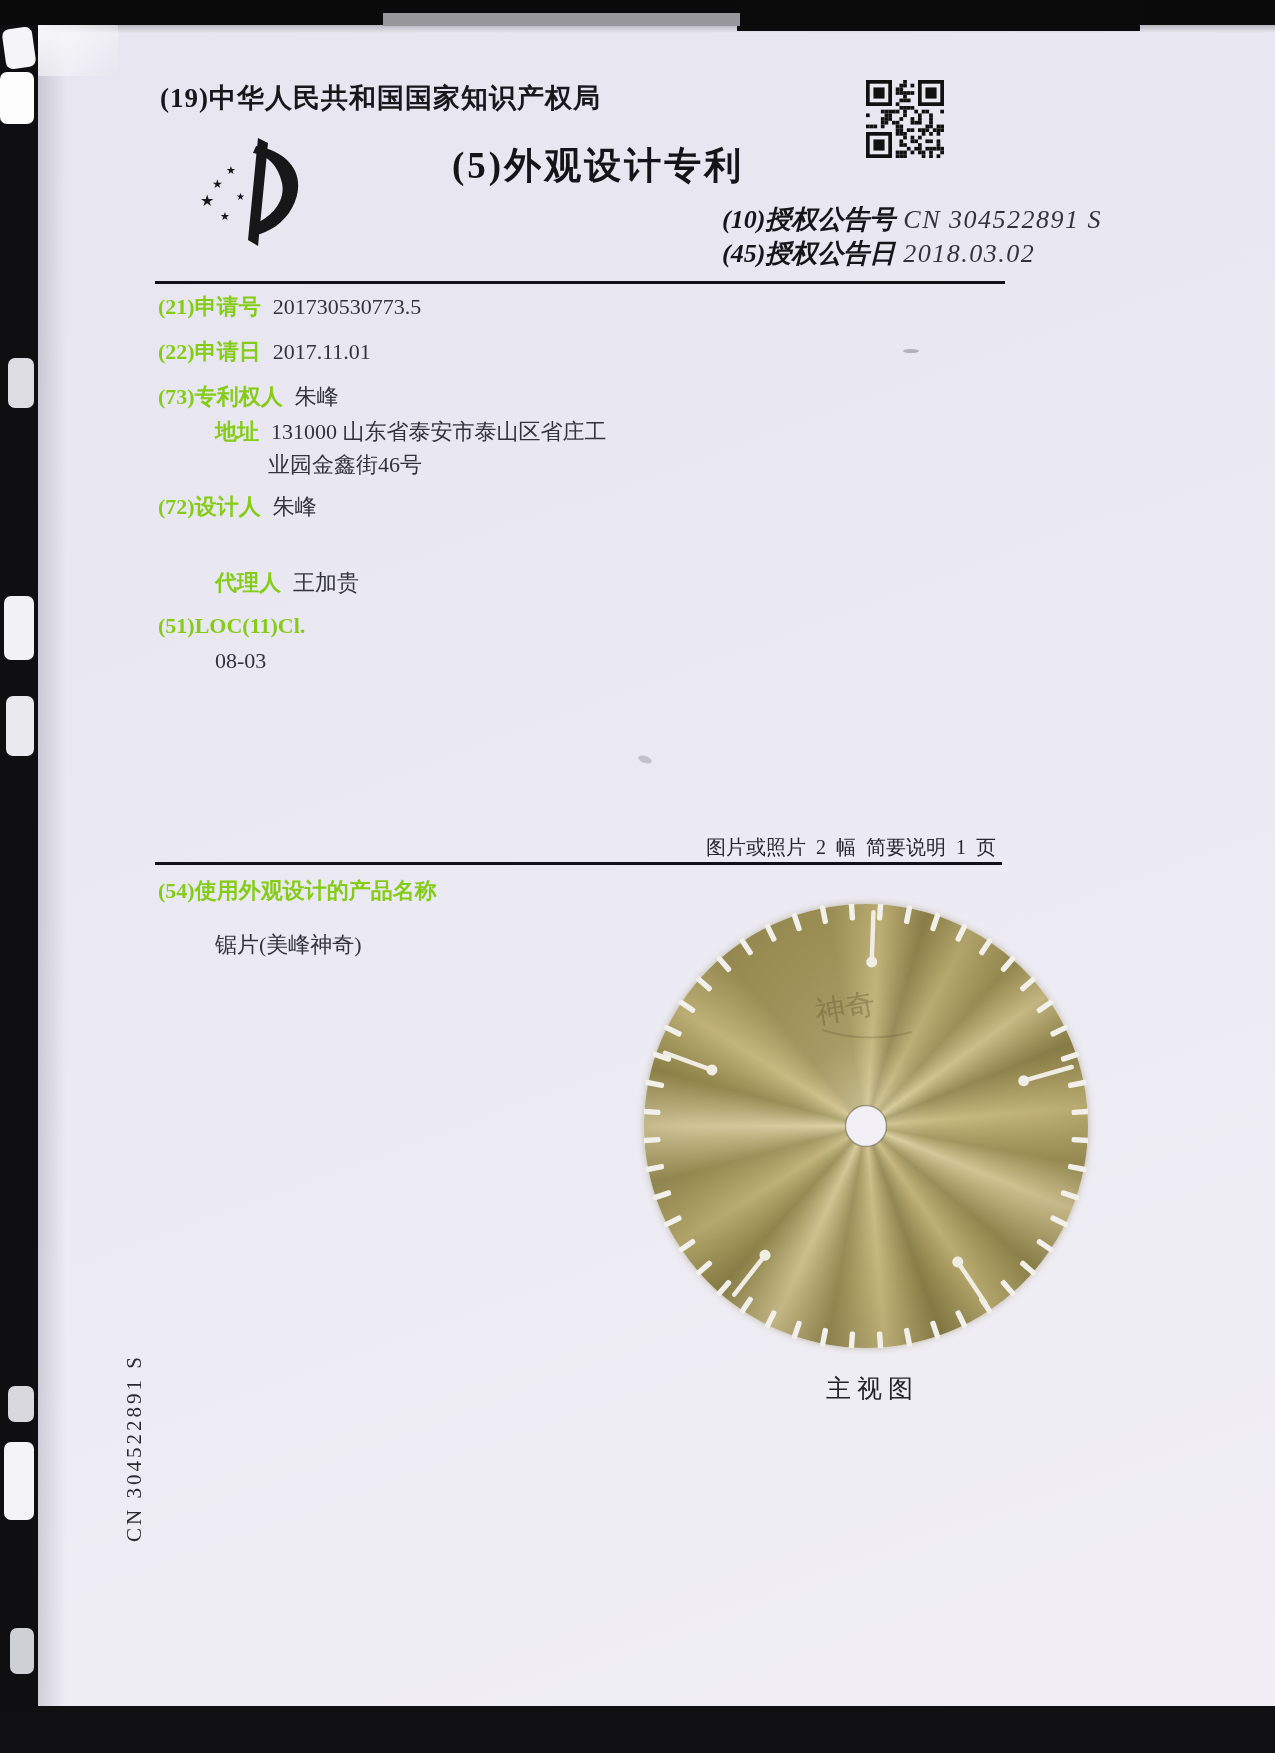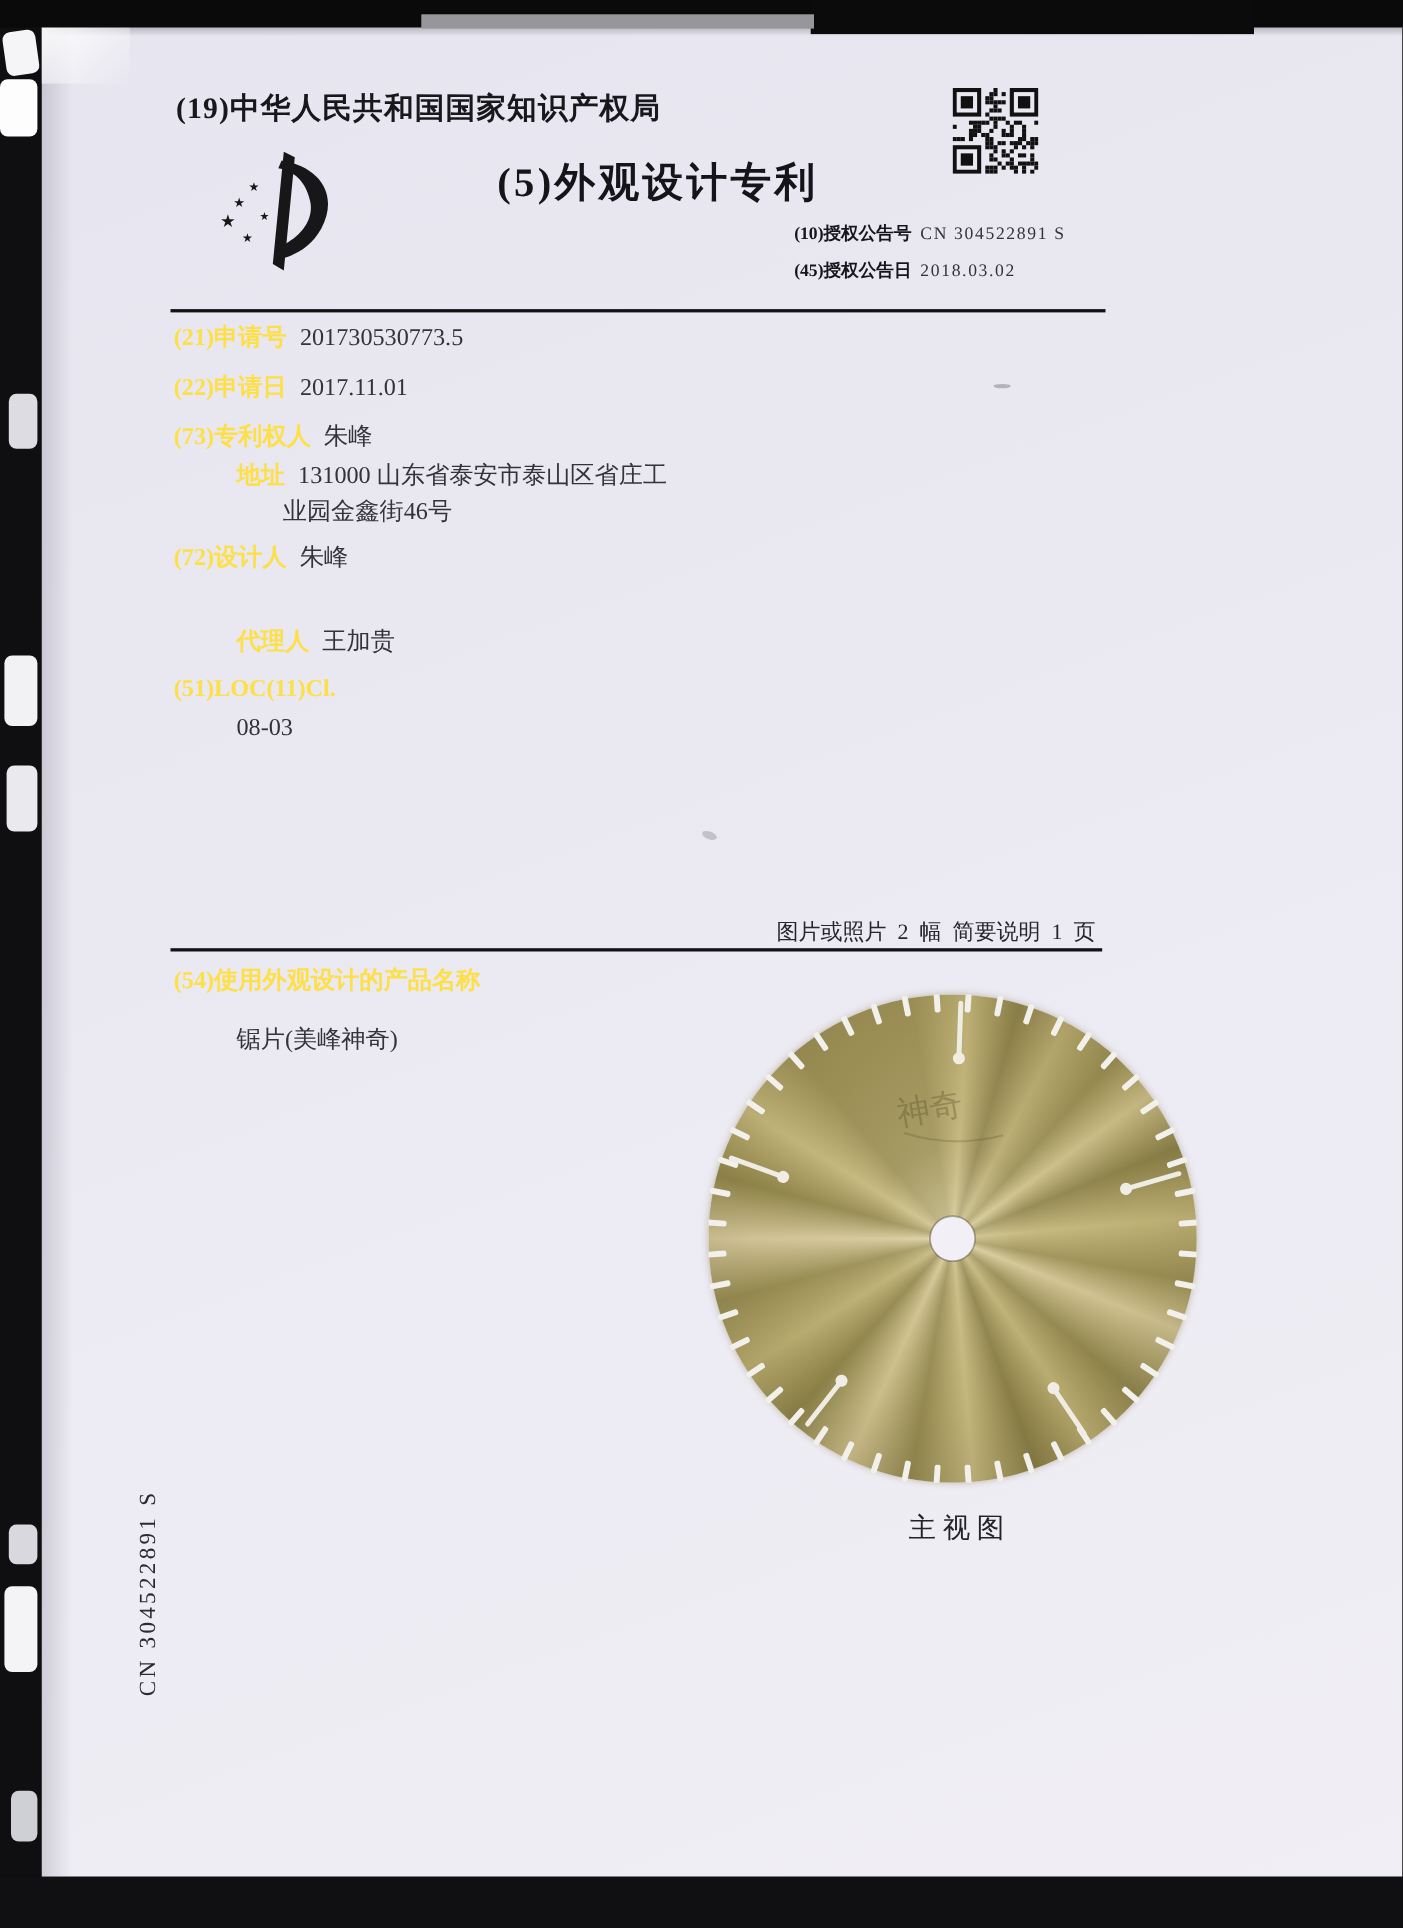--- a/index.html
+++ b/index.html
@@ -17,28 +17,28 @@
   .paper::before{content:"";position:absolute;left:0;top:0;width:28px;height:100%;
          background:linear-gradient(90deg,rgba(80,80,100,0.20),rgba(80,80,100,0));}
   .paper::after{content:"";position:absolute;left:0;top:0;width:100%;height:9px;
          background:linear-gradient(180deg,rgba(20,20,25,0.25),rgba(20,20,25,0));}
   .corner-wedge{position:absolute;left:38px;top:24px;width:80px;height:52px;
          background:linear-gradient(135deg,rgba(255,255,255,0.9),rgba(255,255,255,0));}
   
   .txt{position:absolute;white-space:nowrap;color:#1c1c22;}
   .office{left:160px;top:80px;font-size:27px;font-weight:600;letter-spacing:1px;color:#17171c;}
   .doctitle{left:452px;top:141px;font-size:37px;font-weight:700;letter-spacing:3px;color:#141419;}
-  .grantline{font-size:16px;}
+  .grantline{font-size:26px;font-style:italic;}
   .grantline .lbl{font-weight:700;color:#15151a;}
   .grantline .val{color:#33333a;letter-spacing:1.5px;margin-left:8px;}
   .rule{position:absolute;background:#121217;}
   .rule1{left:155px;top:281px;width:850px;height:3px;}
   .rule2{left:155px;top:862px;width:847px;height:3px;}
   .row{position:absolute;white-space:nowrap;font-size:22px;}
-  .row .lbl{font-weight:700;color:#fde047;margin-right:12px;}
+  .row .lbl{font-weight:700;color:#84cc16;margin-right:12px;}
   .row .val{color:#33333a;}
   .pages-note{left:616px;top:834px;width:380px;text-align:right;font-size:20px;color:#26262c;word-spacing:5px;}
   .caption{left:826px;top:1372px;font-size:25px;letter-spacing:6px;color:#232329;}
   .side-code{left:122px;top:1372px;height:170px;writing-mode:vertical-rl;transform:rotate(180deg);
              font-size:21px;letter-spacing:3px;color:#2a2a31;}
   
   .blade-wrap{position:absolute;left:644px;top:904px;width:444px;height:444px;}
   .blade-disc{position:absolute;inset:0;border-radius:50%;
     background:
       radial-gradient(circle at 50% 46%,rgba(238,231,196,0.50) 0%,rgba(238,231,196,0.14) 20%,rgba(120,110,60,0.05) 55%,rgba(55,50,28,0.22) 100%),
@@ -227,21 +227,21 @@
   </div>
   <div class="row" style="left:158px;top:337px;">
     <span class="lbl">(22)申请日</span><span class="val">2017.11.01</span>
   </div>
   <div class="row" style="left:158px;top:382px;">
     <span class="lbl">(73)专利权人</span><span class="val">朱峰</span>
   </div>
   <div class="row" style="left:215px;top:417px;">
     <span class="lbl">地址</span><span class="val">131000 山东省泰安市泰山区省庄工</span>
   </div>
-  <div class="row" style="left:257px;top:450px;text-align:center;">
+  <div class="row" style="left:268px;top:450px;text-align:center;">
     <span class="val">业园金鑫街46号</span>
   </div>
   <div class="row" style="left:158px;top:492px;">
     <span class="lbl">(72)设计人</span><span class="val">朱峰</span>
   </div>
   <div class="row" style="left:215px;top:568px;">
     <span class="lbl">代理人</span><span class="val">王加贵</span>
   </div>
   <div class="row" style="left:158px;top:613px;">
     <span class="lbl">(51)LOC(11)Cl.</span>

